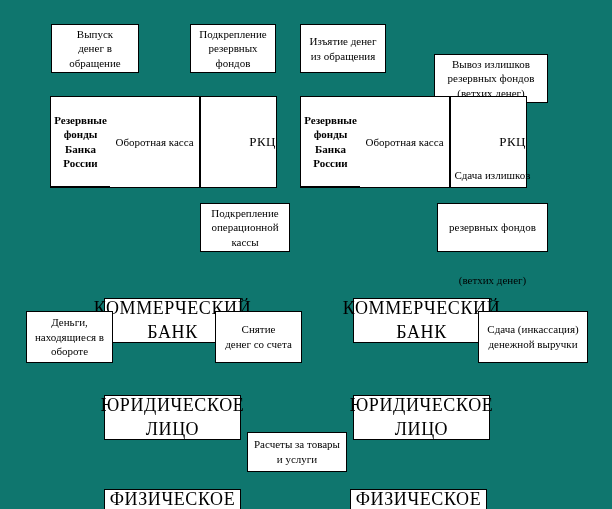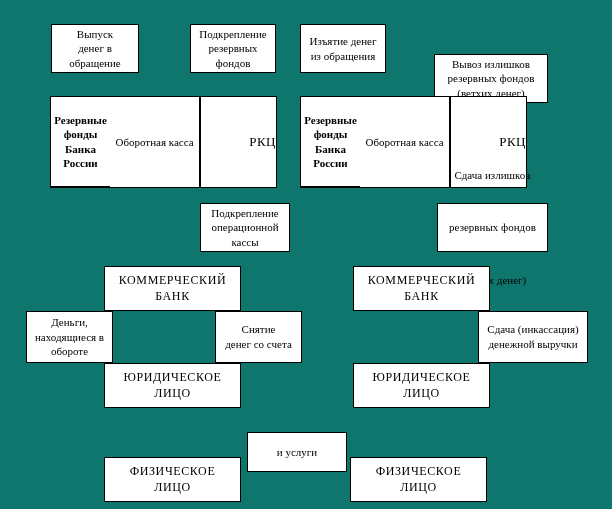--- a/index.html
+++ b/index.html
@@ -28,21 +28,21 @@
     text-align: center;
     line-height: 1.32;
     font-size: 11px;
     padding: 1px 3px;
   }
   .box .line {
     display: block;
     white-space: nowrap;
   }
   .caps { letter-spacing: 0.6px; }
-  .f12 { font-size: 12px; }
+  .f12 { font-size: 18px; margin-top: 32px; }
   
   .bankbox {
     position: absolute;
     background: #ffffff;
     border: 1px solid #000000;
     box-sizing: border-box;
     display: flex;
   }
   .bankbox .cell {
     display: flex;
@@ -174,20 +174,21 @@
     <span class="line">ЮРИДИЧЕСКОЕ</span>
     <span class="line">ЛИЦО</span>
   </div>
 
   <div class="box f12 caps" style="left:353px; top:363px; width:137px; height:45px;">
     <span class="line">ЮРИДИЧЕСКОЕ</span>
     <span class="line">ЛИЦО</span>
   </div>
 
   <div class="box" style="left:247px; top:432px; width:100px; height:40px;">
+    <span class="line">Расчеты за товары</span>
     <span class="line">и услуги</span>
   </div>
 
   <div class="box f12 caps" style="left:104px; top:457px; width:137px; height:45px;">
     <span class="line">ФИЗИЧЕСКОЕ</span>
     <span class="line">ЛИЦО</span>
   </div>
 
   <div class="box f12 caps" style="left:350px; top:457px; width:137px; height:45px;">
     <span class="line">ФИЗИЧЕСКОЕ</span>

